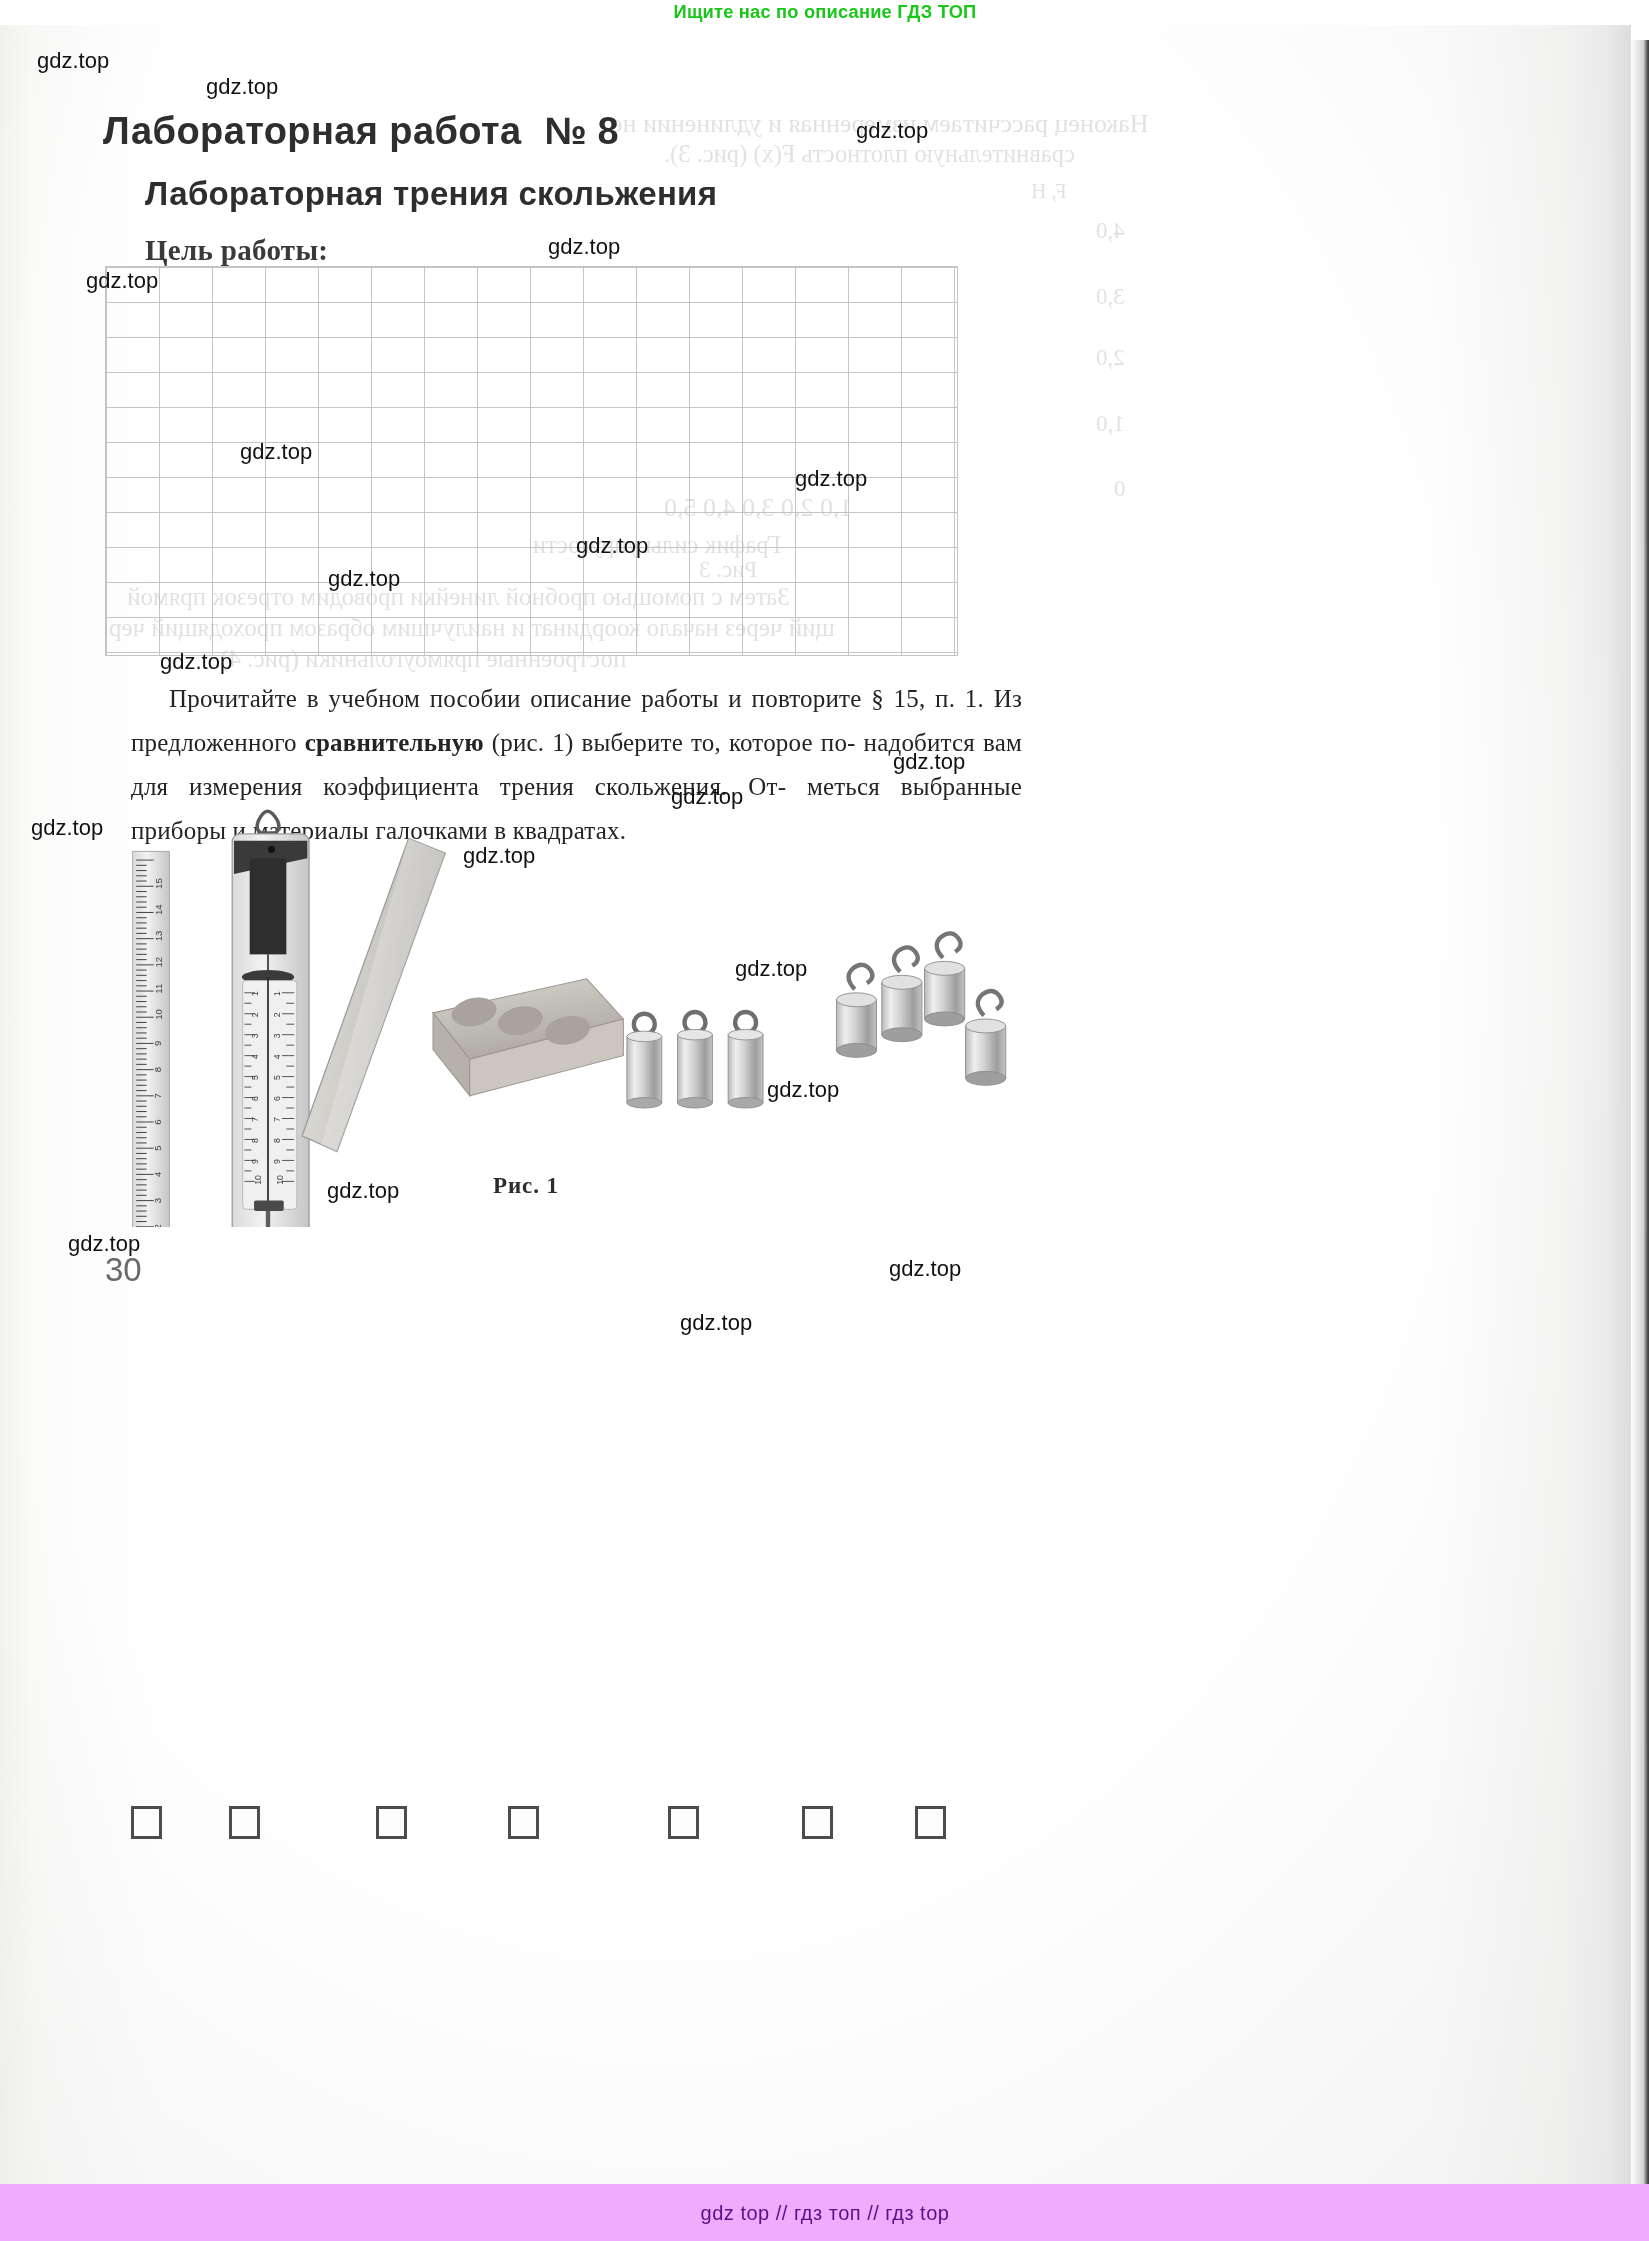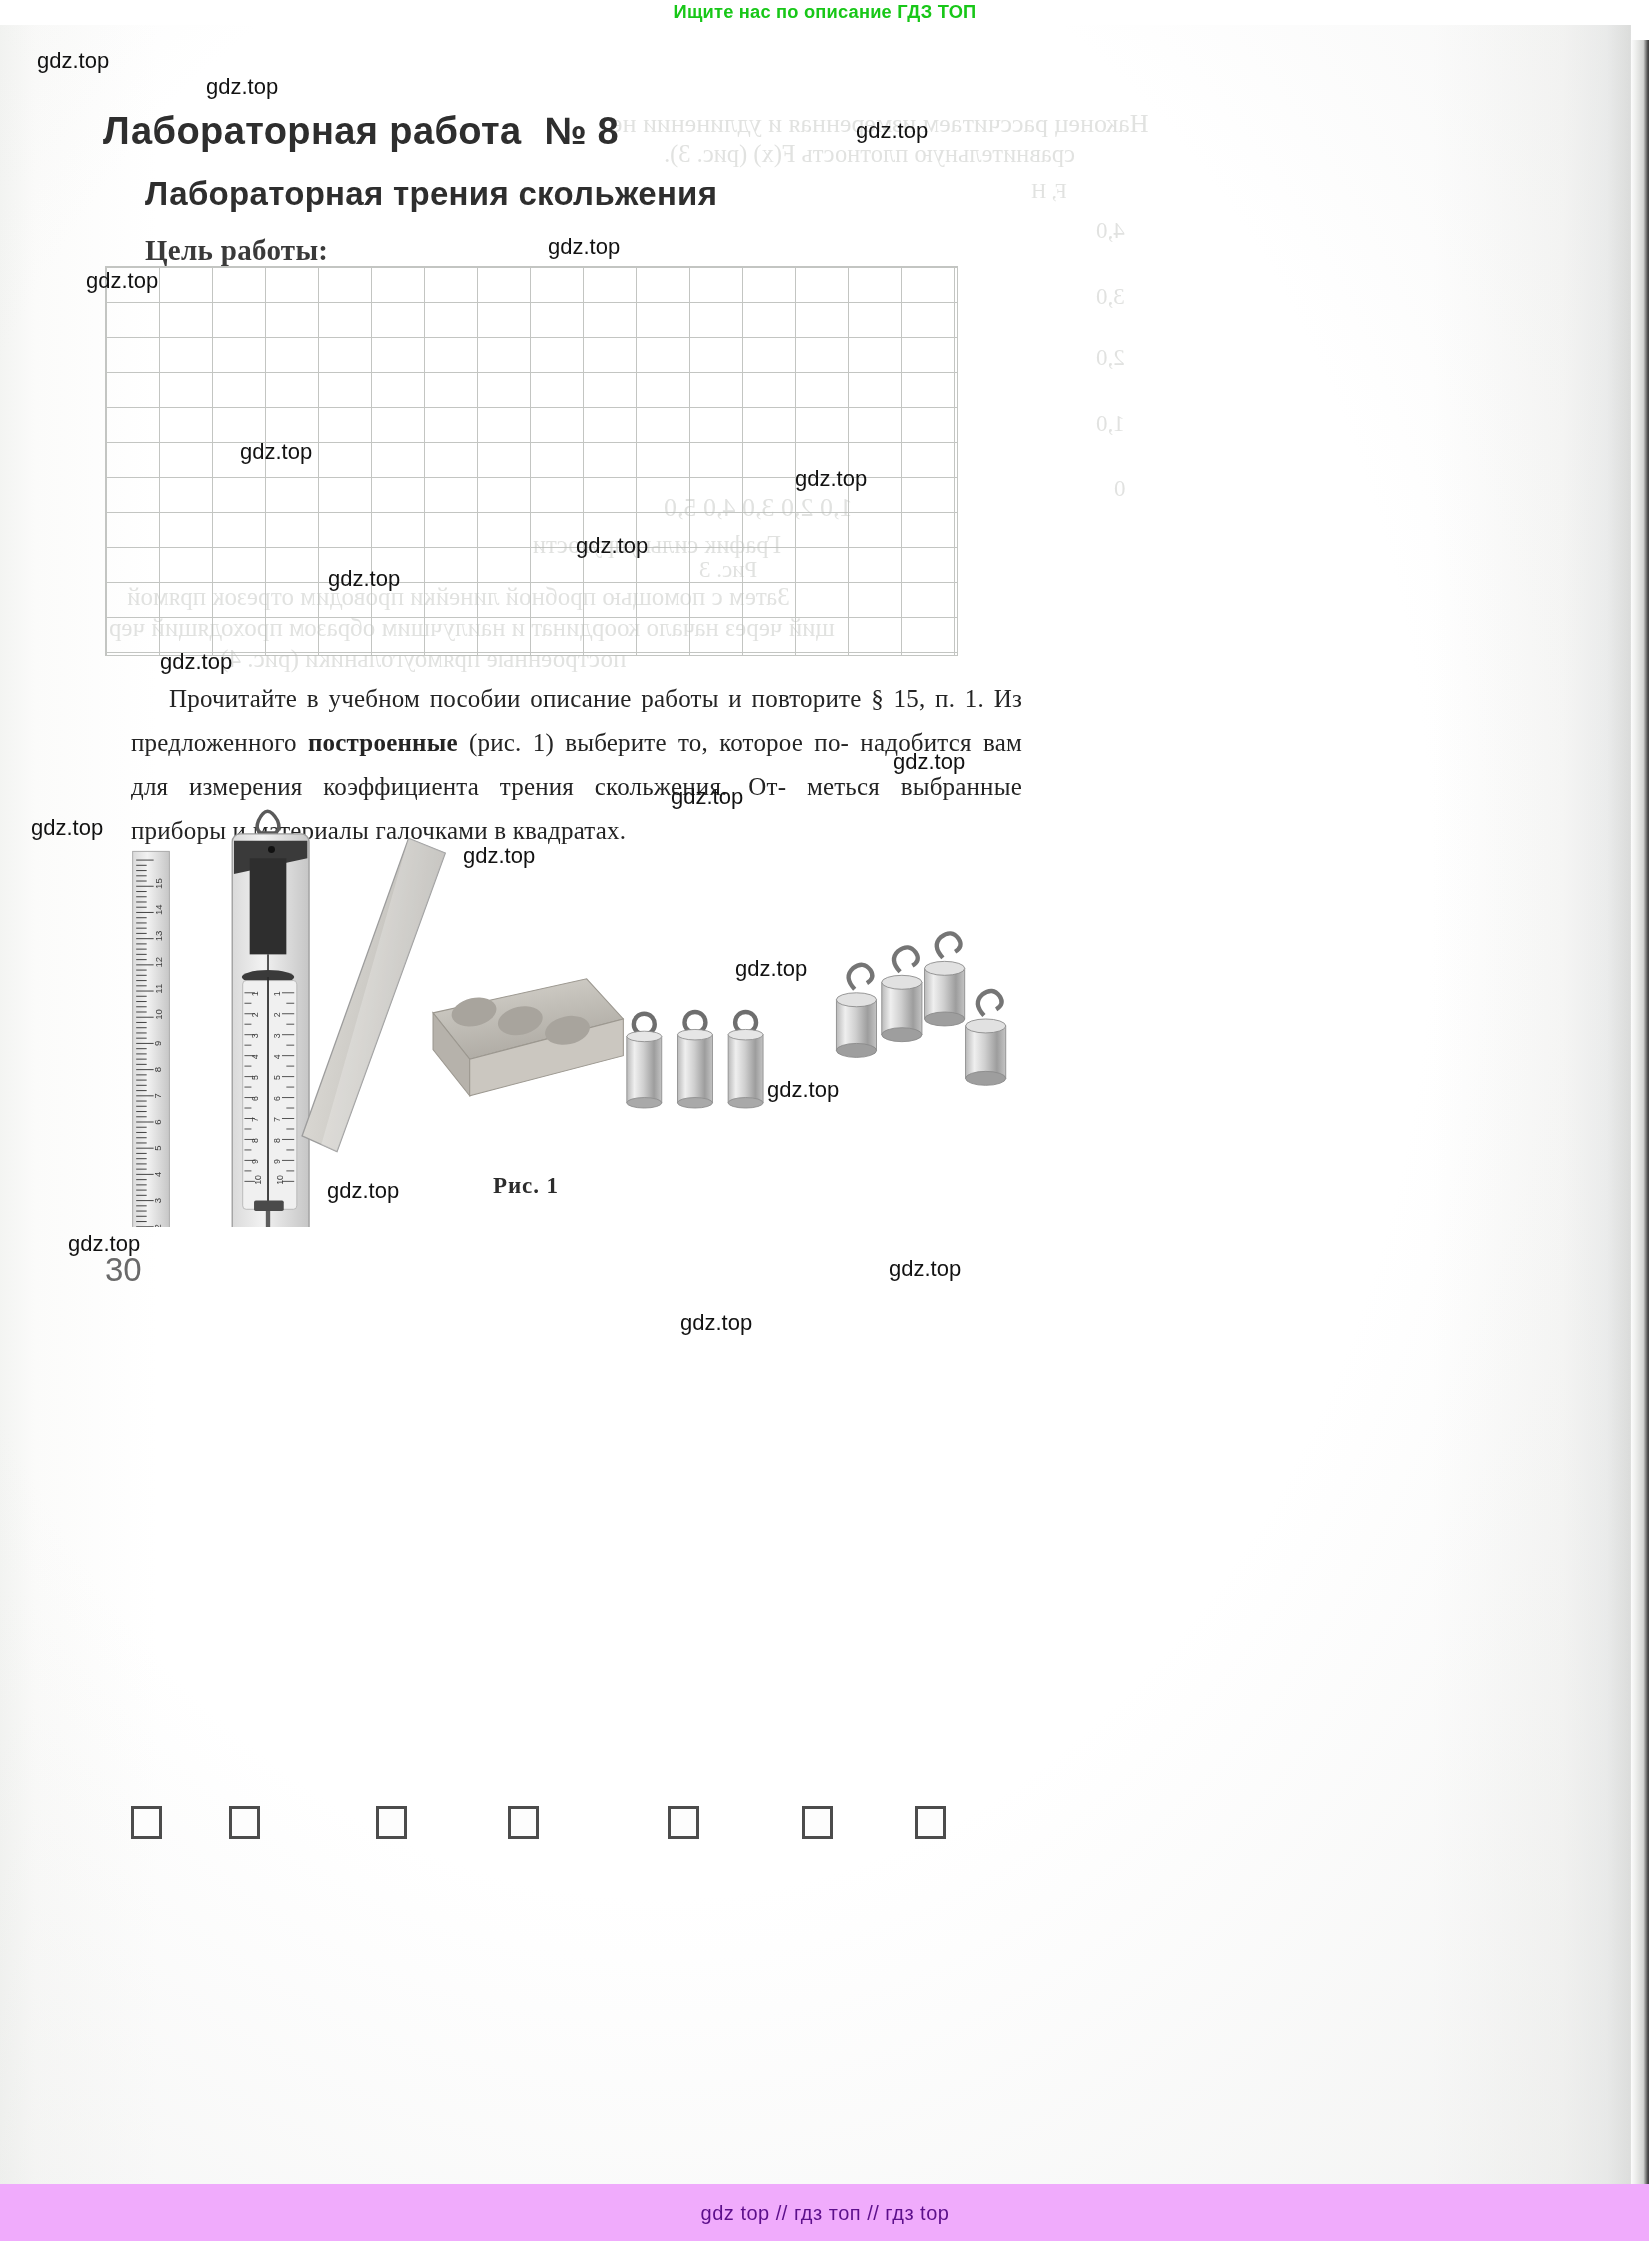--- a/index.html
+++ b/index.html
@@ -175,21 +175,21 @@
 </div>
 
 <div class="lab-subtitle">Лабораторная трения скольжения</div>
 
 <div class="goal-label">Цель работы:</div>
 
 <div class="answer-grid"></div>
 
 <div class="body-par">
   <span class="indent"></span><span>Прочитайте в учебном пособии описание работы и повторите § 15,</span>
-  <span>п. 1. Из предложенного </span><b>построенные</b><span> (рис. 1) выберите то, которое по-</span>
+  <span>п. 1. Из предложенного </span><b>сравнительную</b><span> (рис. 1) выберите то, которое по-</span>
   <span>надобится вам для измерения коэффициента трения скольжения. От-</span>
   <span>меться выбранные приборы и материалы галочками в квадратах.</span>
 </div>
 
 <div class="figure-area">
   <svg width="908" height="437" viewBox="0 0 1040 500" xmlns="http://www.w3.org/2000/svg">
     <defs>
       <linearGradient id="metalV" x1="0" y1="0" x2="1" y2="0">
         <stop offset="0%" stop-color="#b9b9b9"></stop>
         <stop offset="22%" stop-color="#efefef"></stop>

